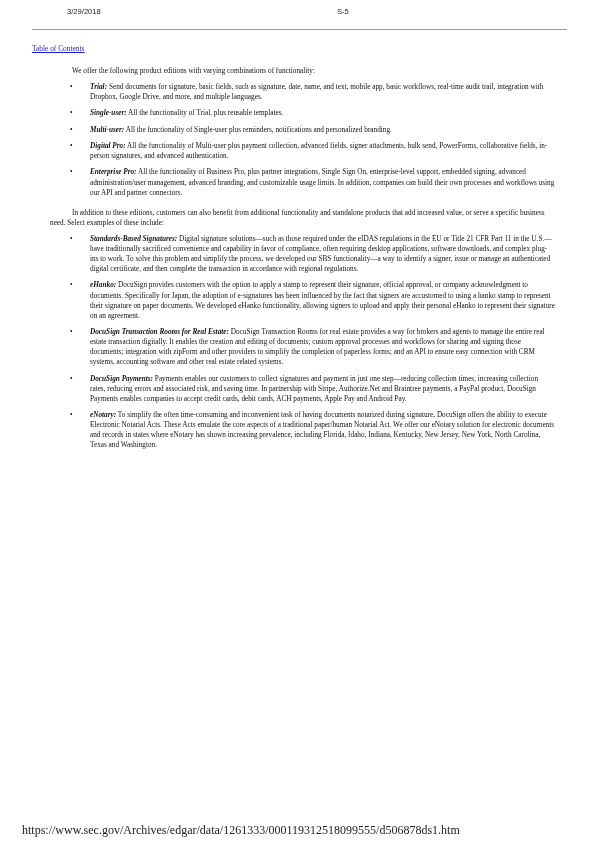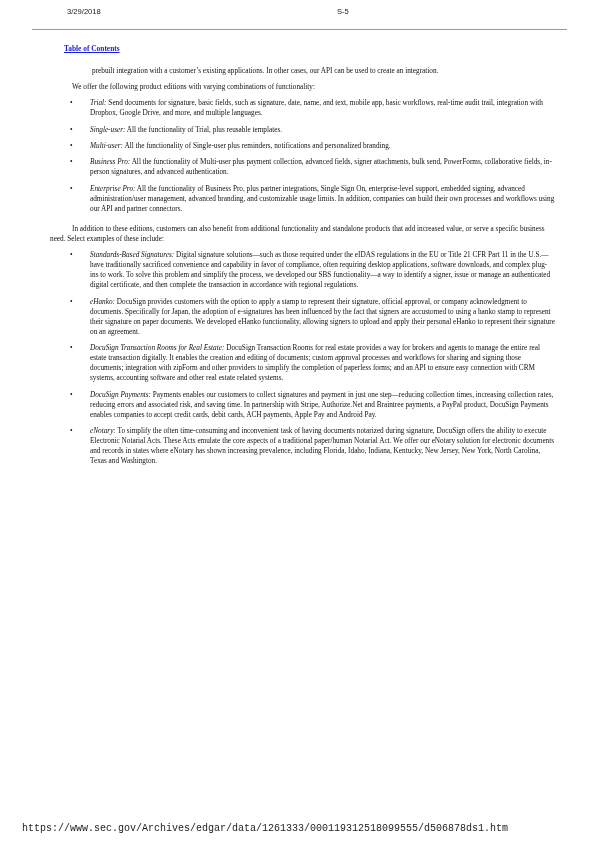--- a/index.html
+++ b/index.html
@@ -1,50 +1,49 @@
 <!DOCTYPE html>
 <html><head>
 <meta charset="utf-8">
 <style>
   html, body { margin: 0; padding: 0; background: #ffffff; }
   body { width: 600px; height: 848px; position: relative; overflow: hidden; }
   .hdr { position: absolute; font-family: "Liberation Sans", sans-serif; font-size: 7.6px; color: #222; padding-left: 45px; }
   .rule { position: absolute; left: 32px; top: 29px; width: 535px; height: 0; border-top: 1px solid #9a9a9a; }
-  .toc { position: absolute; left: 32px; top: 44px; font-family: "Liberation Serif", serif; font-size: 7.4px; font-weight: bold; color: #1a1adb; text-decoration: underline; cursor: pointer; margin-left: 32px; }
+  .toc { position: absolute; left: 32px; top: 44px; font-family: "Liberation Serif", serif; font-size: 7.4px; font-weight: normal; color: #1a1adb; text-decoration: underline; cursor: pointer; }
   .doc { position: absolute; left: 50px; top: 66px; width: 505px; font-family: "Liberation Serif", serif; font-size: 7.25px; line-height: 10.1px; color: #111; }
   .doc p { margin: 0 0 6px 0; }
   .indent-first { text-indent: 22px; font-family: Liberation Serif, serif; }
   .cont { padding-left: 42px; }
   .lead { padding-left: 22px; }
   .blist { list-style: none; margin: 0; padding: 0; }
   .blist li { position: relative; padding-left: 40px; margin: 0 0 6.2px 0; }
   .blist li .dot { position: absolute; left: 20px; top: 0; }
-  .term { font-weight: normal; font-style: italic; }
+  .term { font-weight: bold; font-style: italic; }
   .pnum { text-align: center; margin-top: 4px; }
-  .footer-url { position: absolute; left: 22px; top: 823px; font-family: Liberation Mono, monospace; font-size: 10px; color: #222; }
+  .footer-url { position: absolute; left: 22px; top: 823px; font-family: Liberation Serif, serif; font-size: 12px; color: #222; }
   .footer-page { position: absolute; right: 31px; top: 823px; font-family: "Liberation Sans", sans-serif; font-size: 7.4px; color: #222; margin-top: 48px; }
 </style>
 </head>
 <body>
 
 <div class="hdr" style="left:22px; top:7px;">3/29/2018</div>
 <div class="hdr" style="left:292px; top:7px;">S-5</div>
 <div class="rule"></div>
 
 <a class="toc">Table of Contents</a>
 
 <div class="doc">
-  <p class="cont">prebuilt integration with a customer’s existing applications. In other cases, our API can be used to create an integration.</p>
   <p class="lead">We offer the following product editions with varying combinations of functionality:</p>
 
   <ul class="blist">
     <li><span class="dot">•</span><span class="term">Trial:</span><span> Send documents for signature, basic fields, such as signature, date, name, and text, mobile app, basic workflows, real-time audit trail, integration with Dropbox, Google Drive, and more, and multiple languages.</span></li>
     <li><span class="dot">•</span><span class="term">Single-user:</span><span> All the functionality of Trial, plus reusable templates.</span></li>
     <li><span class="dot">•</span><span class="term">Multi-user:</span><span> All the functionality of Single-user plus reminders, notifications and personalized branding.</span></li>
-    <li><span class="dot">•</span><span class="term">Business Pro:</span><span> All the functionality of Multi-user plus payment collection, advanced fields, signer attachments, bulk send, PowerForms, collaborative fields, in-person signatures, and advanced authentication.</span></li>
+    <li><span class="dot">•</span><span class="term">Digital Pro:</span><span> All the functionality of Multi-user plus payment collection, advanced fields, signer attachments, bulk send, PowerForms, collaborative fields, in-person signatures, and advanced authentication.</span></li>
     <li><span class="dot">•</span><span class="term">Enterprise Pro:</span><span> All the functionality of Business Pro, plus partner integrations, Single Sign On, enterprise-level support, embedded signing, advanced administration/user management, advanced branding, and customizable usage limits. In addition, companies can build their own processes and workflows using our API and partner connectors.</span></li>
   </ul>
 
   <p class="indent-first" style="margin-top:10px;">In addition to these editions, customers can also benefit from additional functionality and standalone products that add increased value, or serve a specific business need. Select examples of these include:</p>
 
   <ul class="blist">
     <li><span class="dot">•</span><span class="term">Standards-Based Signatures:</span><span> Digital signature solutions—such as those required under the eIDAS regulations in the EU or Title 21 CFR Part 11 in the U.S.—have traditionally sacrificed convenience and capability in favor of compliance, often requiring desktop applications, software downloads, and complex plug-ins to work. To solve this problem and simplify the process, we developed our SBS functionality—a way to identify a signer, issue or manage an authenticated digital certificate, and then complete the transaction in accordance with regional regulations.</span></li>
     <li><span class="dot">•</span><span class="term">eHanko:</span><span> DocuSign provides customers with the option to apply a stamp to represent their signature, official approval, or company acknowledgment to documents. Specifically for Japan, the adoption of e-signatures has been influenced by the fact that signers are accustomed to using a hanko stamp to represent their signature on paper documents. We developed eHanko functionality, allowing signers to upload and apply their personal eHanko to represent their signature on an agreement.</span></li>
     <li><span class="dot">•</span><span class="term">DocuSign Transaction Rooms for Real Estate:</span><span> DocuSign Transaction Rooms for real estate provides a way for brokers and agents to manage the entire real estate transaction digitally. It enables the creation and editing of documents; custom approval processes and workflows for sharing and signing those documents; integration with zipForm and other providers to simplify the completion of paperless forms; and an API to ensure easy connection with CRM systems, accounting software and other real estate related systems.</span></li>
     <li><span class="dot">•</span><span class="term">DocuSign Payments:</span><span> Payments enables our customers to collect signatures and payment in just one step—reducing collection times, increasing collection rates, reducing errors and associated risk, and saving time. In partnership with Stripe, Authorize.Net and Braintree payments, a PayPal product, DocuSign Payments enables companies to accept credit cards, debit cards, ACH payments, Apple Pay and Android Pay.</span></li>

